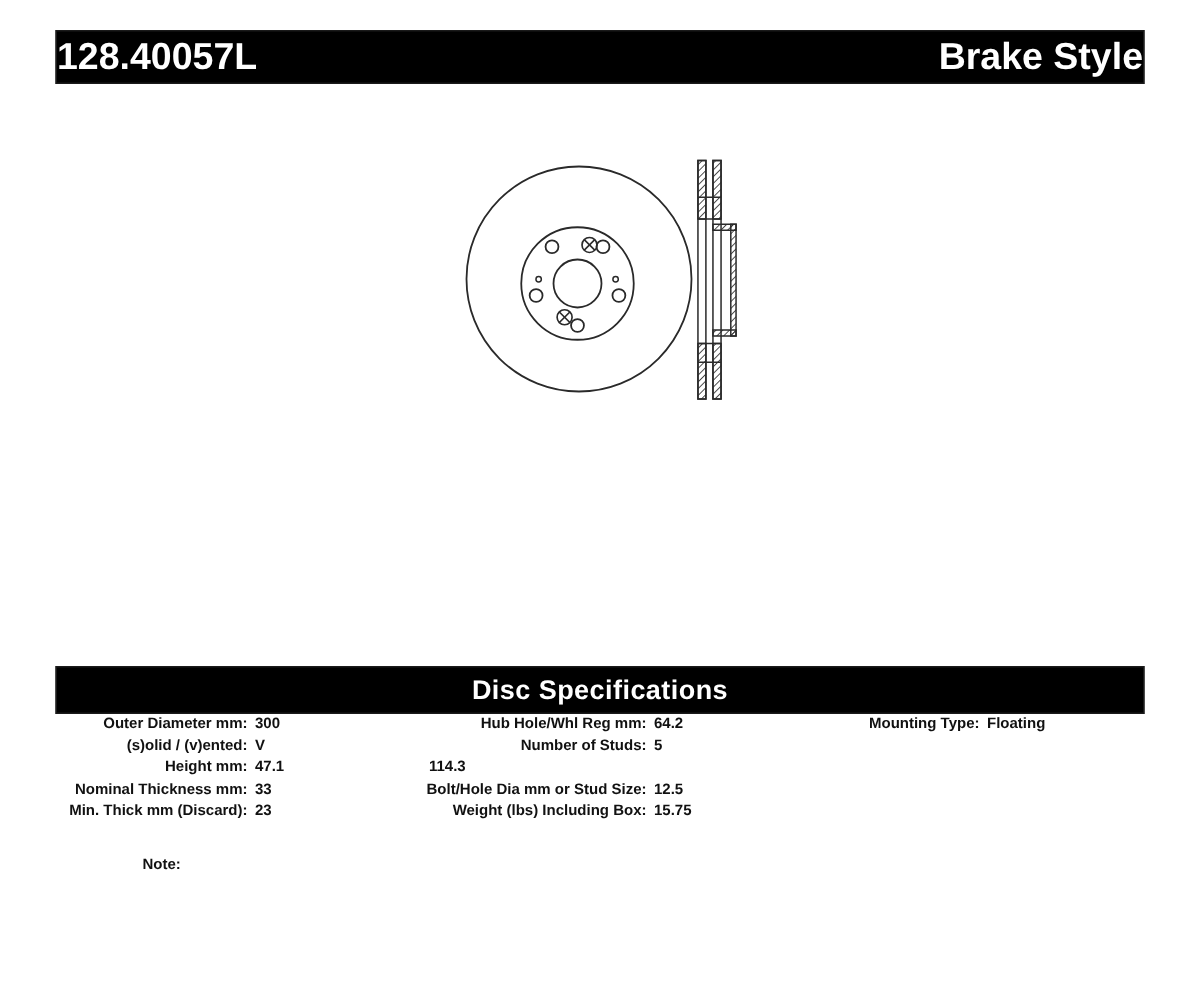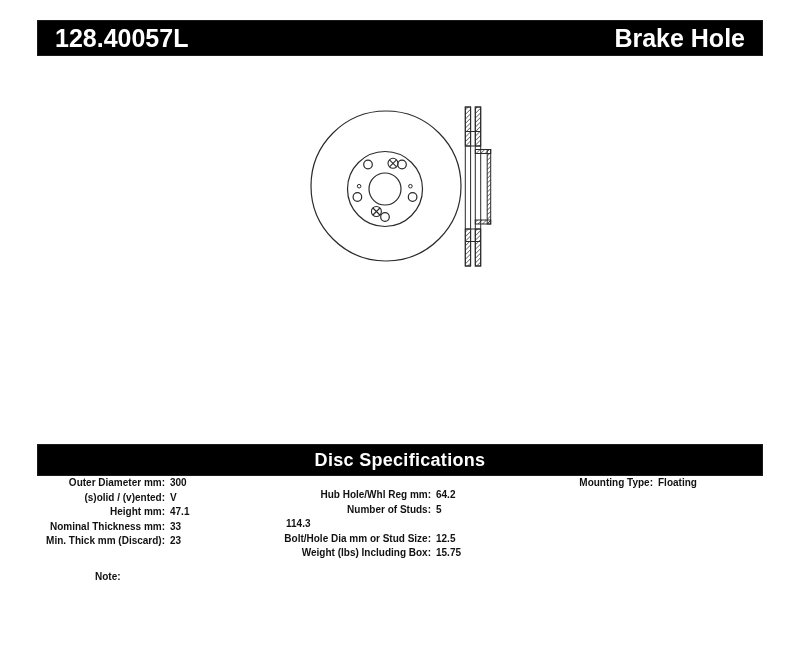--- a/index.html
+++ b/index.html
@@ -18,21 +18,21 @@
     color: #ffffff;
     font-weight: bold;
     box-sizing: border-box;
   }
   #header-bar {
     top: 20px; height: 36px;
     font-size: 25px;
     display: flex;
     justify-content: space-between;
     align-items: center;
-    padding: 0 17px;
+    padding: 0 0;
     border: 1px solid #1a1a1a;
   }
   #spec-bar {
     top: 444px; height: 32px;
     font-size: 18px;
     display: flex;
     justify-content: center;
     align-items: center;
     letter-spacing: 0.3px;
     border: 1px solid #1a1a1a;
@@ -48,38 +48,38 @@
     font-size: 10px;
     font-weight: bold;
     color: #111111;
     white-space: nowrap;
   }
   .spec-row { display: flex; height: 14.5px; line-height: 14.5px; }
   .spec-label { display: inline-block; text-align: right; }
   .spec-value { margin-left: 5px; text-align: left; }
   #col-left  { left: 37px; }
   #col-left .spec-label { width: 128px; }
-  #col-middle { left: 281px; margin-top: 12px; }
+  #col-middle { left: 281px; }
   #col-middle .spec-label { width: 150px; }
   #col-right { left: 545px; }
   #col-right .spec-label { width: 108px; }
   #note {
     position: absolute;
     left: 95px; top: 571px;
     font-size: 10px;
     font-weight: bold;
     color: #111111;
   }
 </style>
 </head>
 <body>
 
 <div id="header-bar" class="bar">
   <span>128.40057L</span>
-  <span>Brake Hole</span>
+  <span>Brake Style</span>
 </div>
 
 <svg id="drawing" viewBox="290 98 215 180" fill="none" stroke="#2a2a2a" stroke-width="1.2">
   <defs>
     <pattern id="hatch" width="3.2" height="3.2" patternUnits="userSpaceOnUse" patternTransform="rotate(45)">
       <line x1="0" y1="0" x2="0" y2="3.2" stroke="#2a2a2a" stroke-width="1.1"></line>
     </pattern>
   </defs>
 
   <g>

